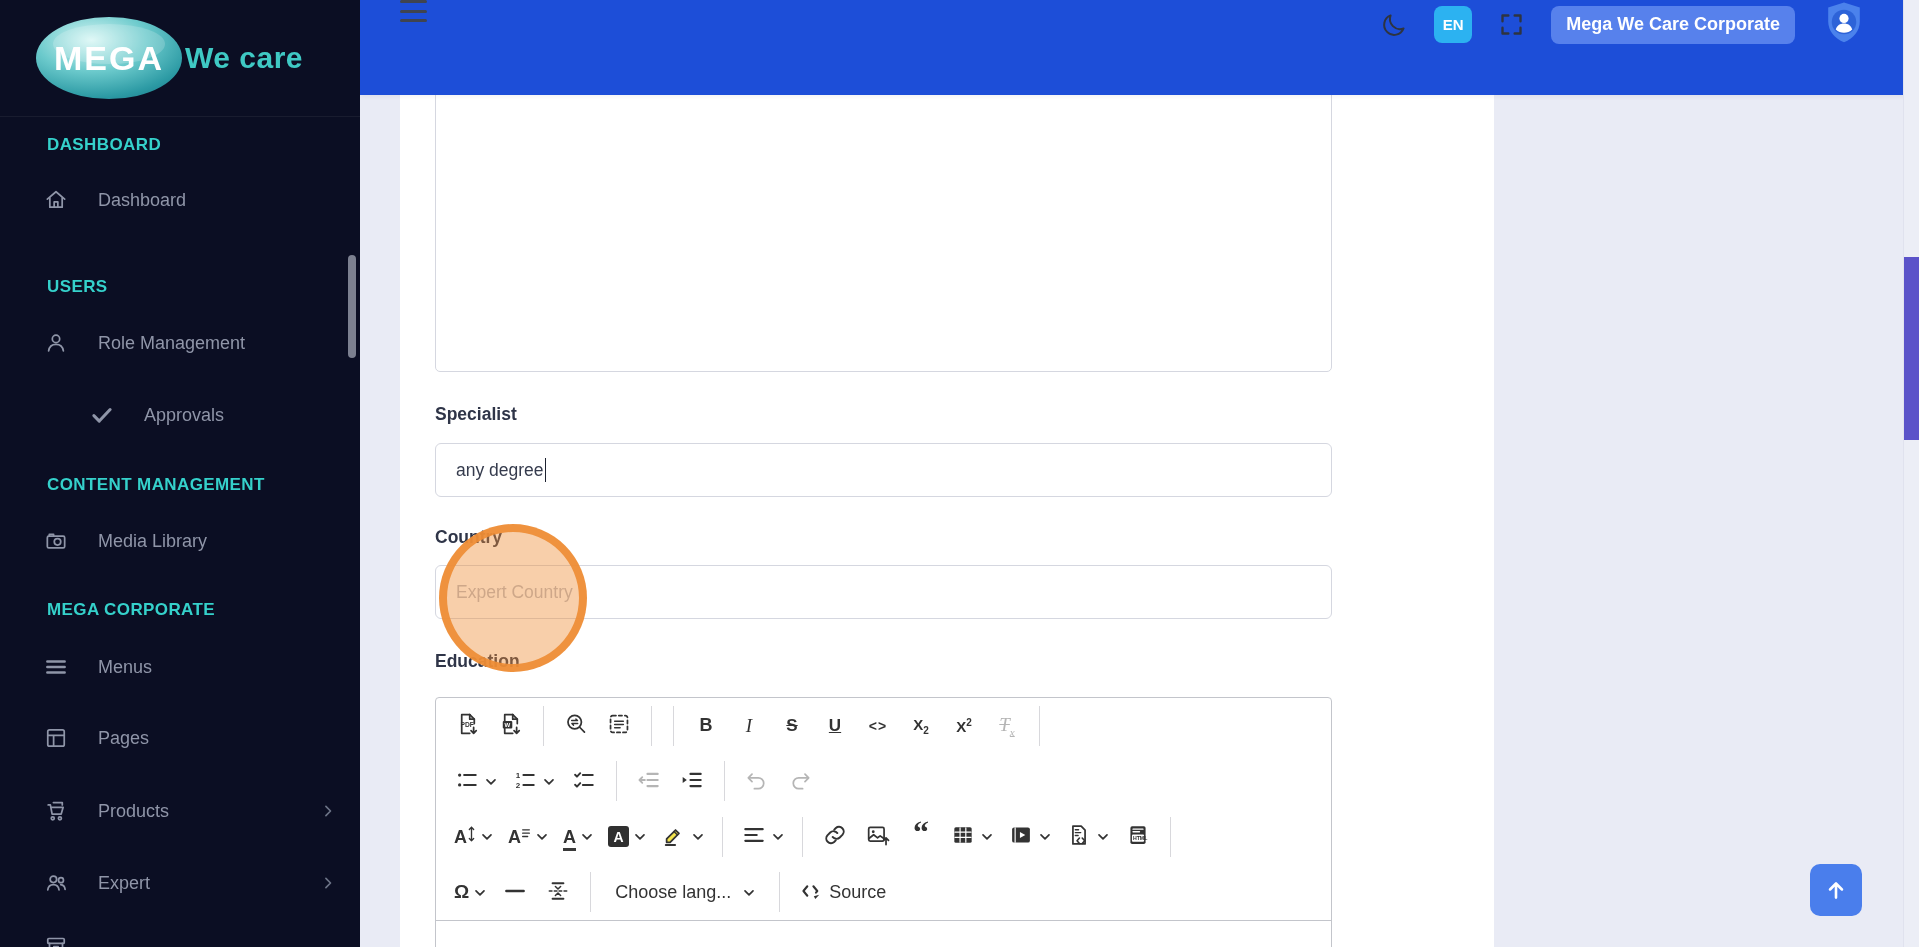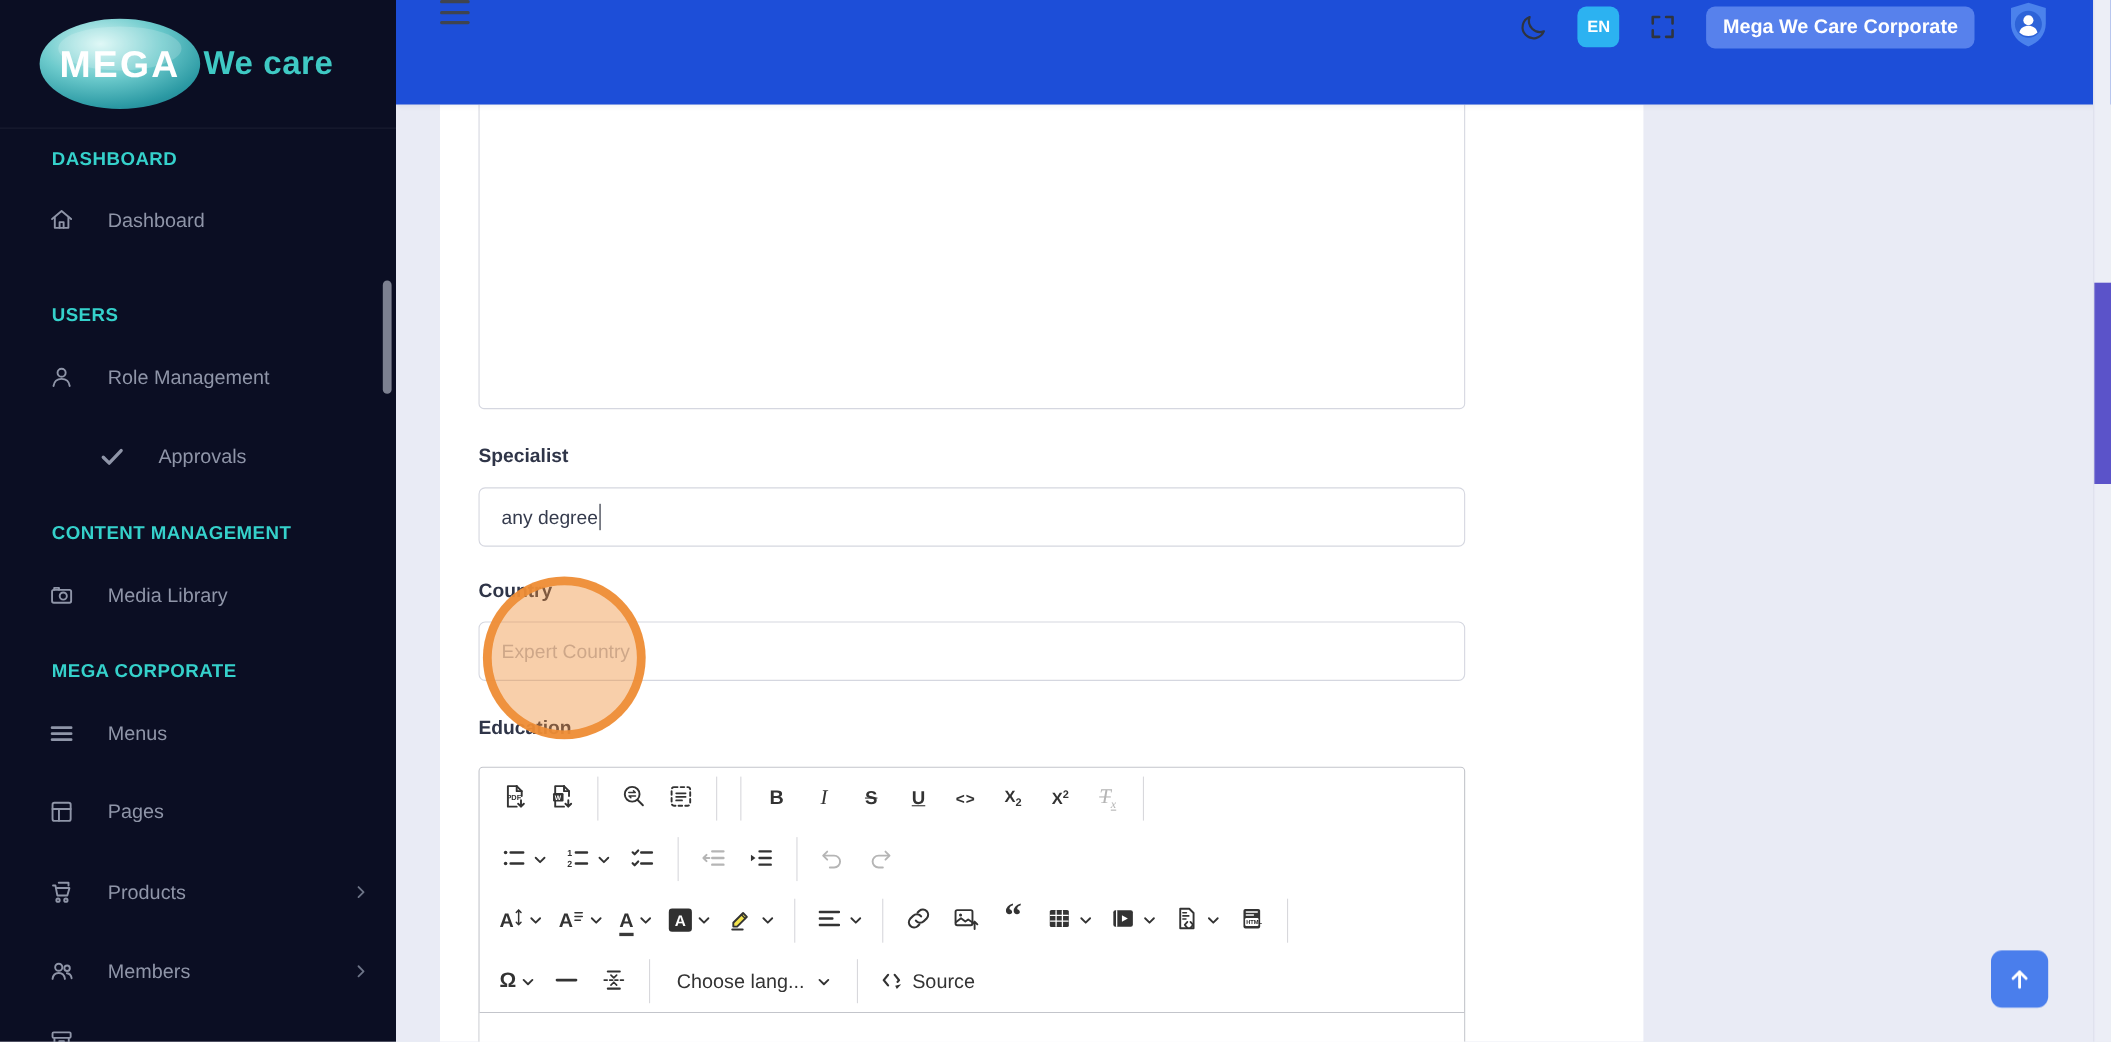--- a/index.html
+++ b/index.html
@@ -172,21 +172,21 @@
       </div>
       <div class="nav-item" style="top: 869px;">
         <span class="nicon">
           <svg viewBox="0 0 24 24" width="26" height="26" fill="none" stroke="currentColor" stroke-width="1.6" stroke-linecap="round" stroke-linejoin="round">
             <circle cx="9.6" cy="8.6" r="3"></circle>
             <path d="M4.4 18.4c.4-3.4 2.6-5 5.2-5s4.8 1.6 5.2 5"></path>
             <circle cx="16.6" cy="9.4" r="2.3"></circle>
             <path d="M16.4 13.6c2.3.3 3.7 1.8 4 4.2"></path>
           </svg>
         </span>
-        <span class="nlabel">Members</span>
+        <span class="nlabel">Expert</span>
         <span class="nchev"><svg viewBox="0 0 24 24" width="20" height="20" fill="none" stroke="currentColor" stroke-width="1.6" stroke-linecap="round" stroke-linejoin="round">
             <path d="M9.5 6.5 15 12l-5.5 5.5" stroke-width="2"></path>
           </svg></span>
       </div>
       <div class="nav-item" style="top: 931px;">
         <span class="nicon">
           <svg viewBox="0 0 24 24" width="26" height="26" fill="none" stroke="currentColor" stroke-width="1.6" stroke-linecap="round" stroke-linejoin="round">
             <rect x="4.4" y="6" width="15.2" height="4.6" rx="1"></rect>
             <path d="M6 10.6v7.4h12v-7.4M10 13.4h4"></path>
           </svg>

